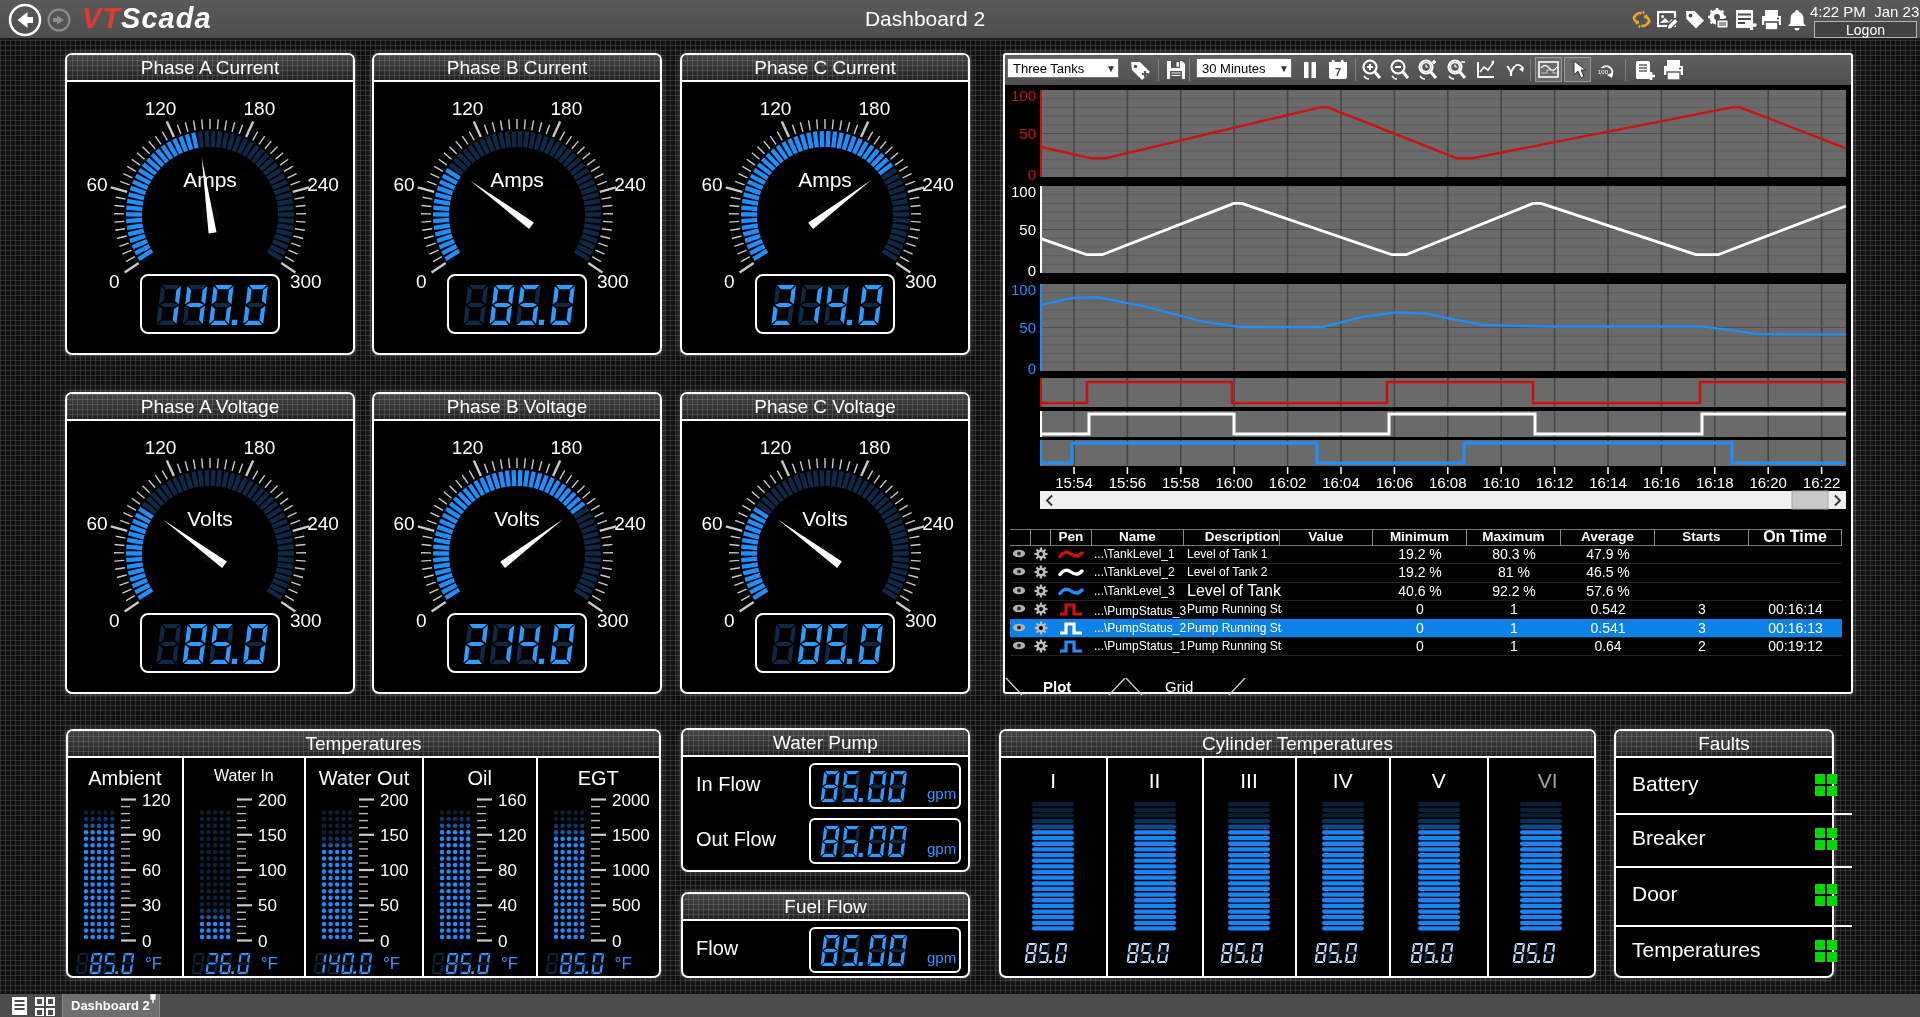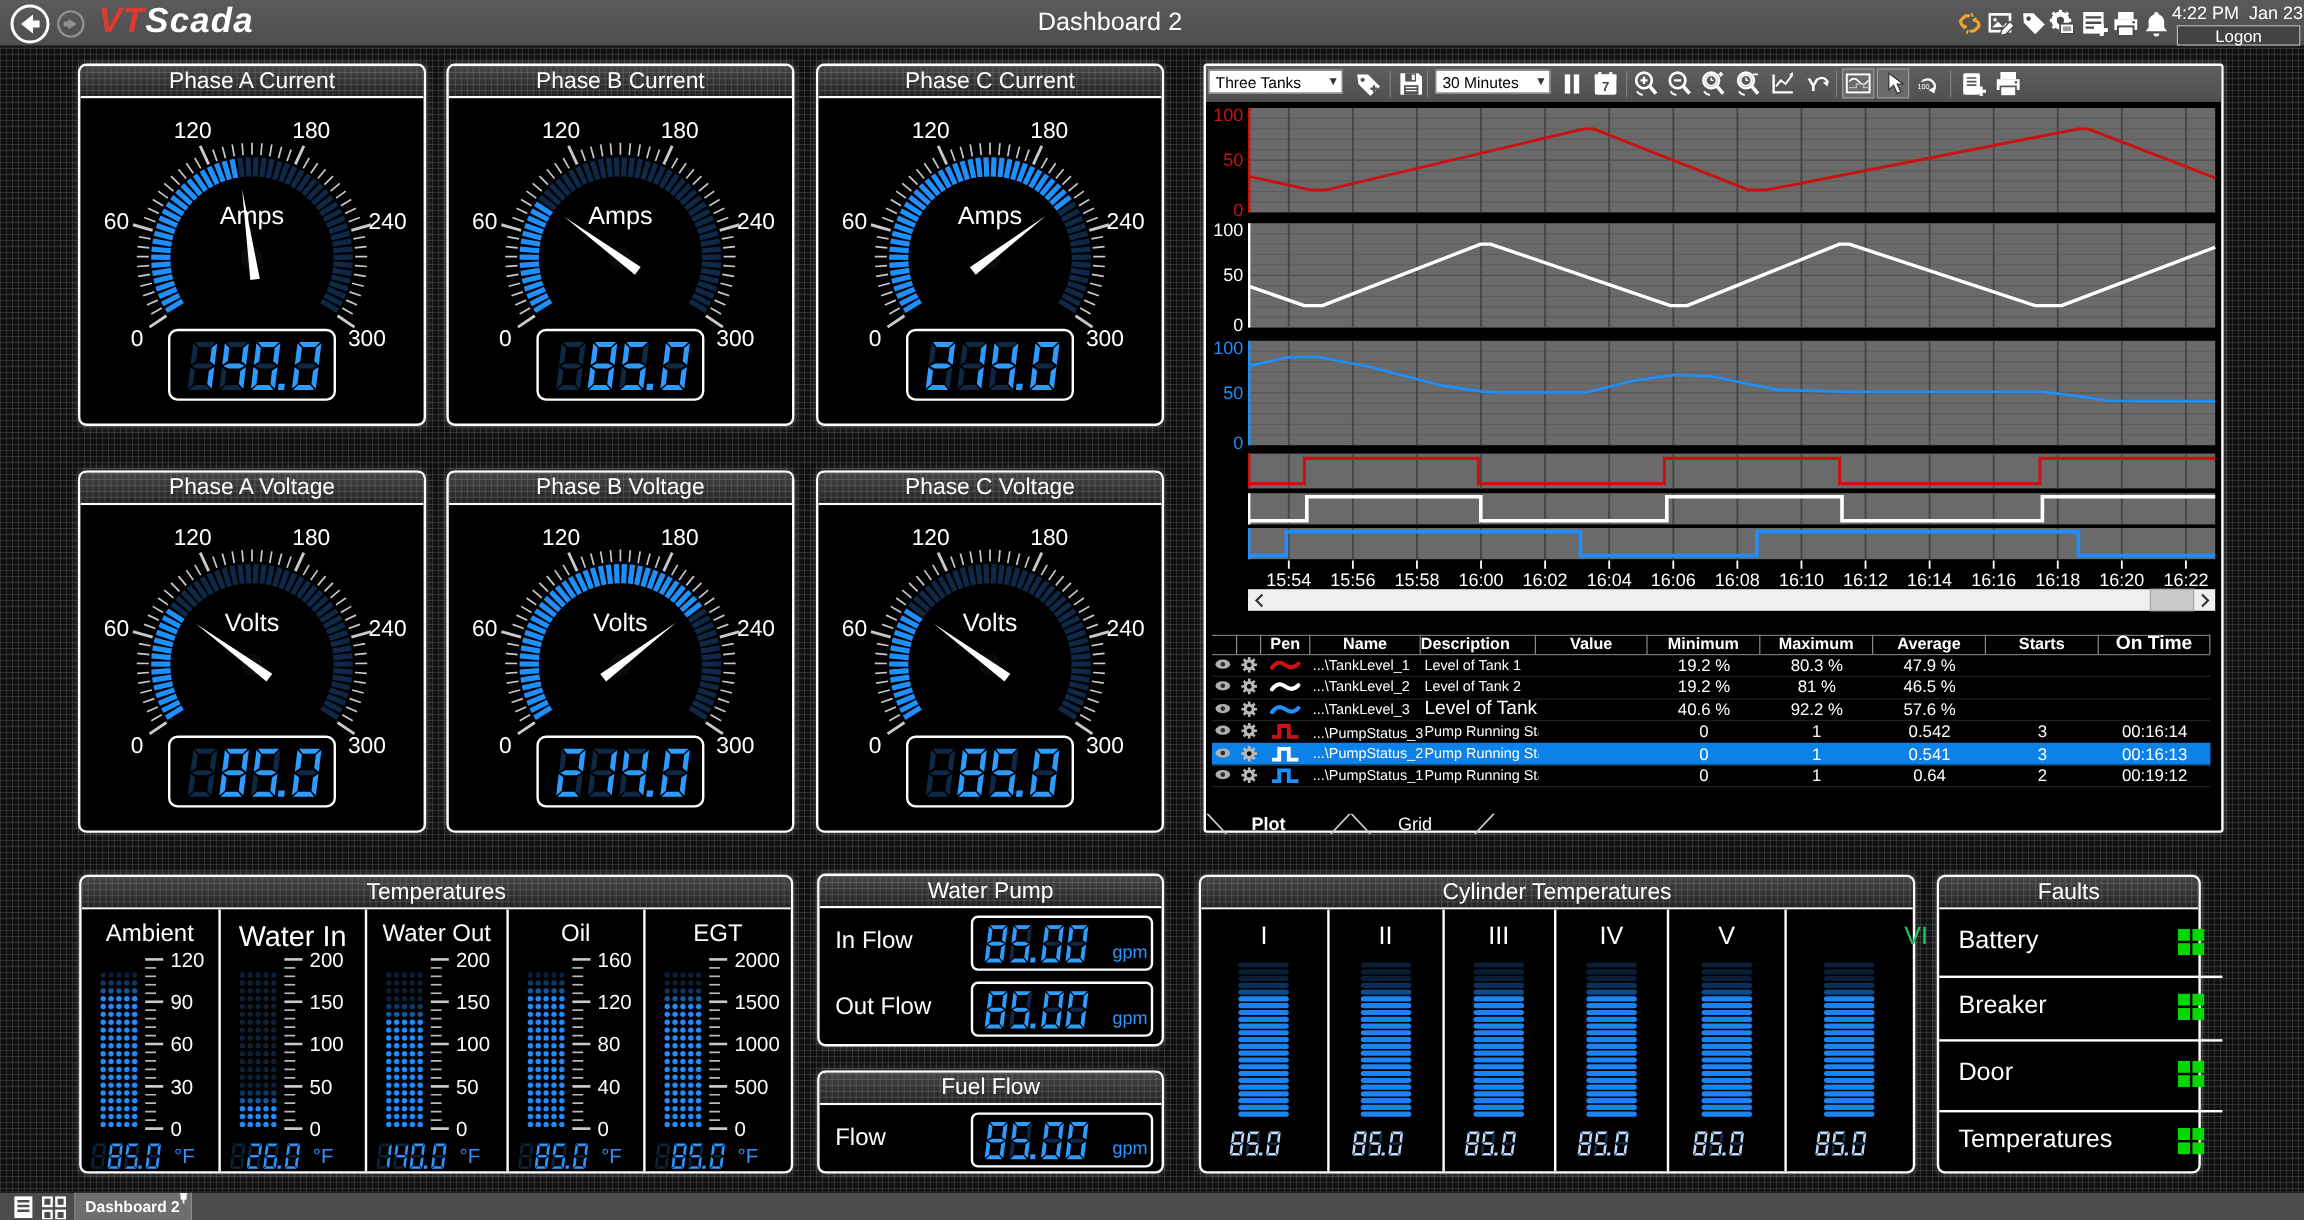--- a/index.html
+++ b/index.html
@@ -1369,21 +1369,21 @@
       <path d="M46 411.5 l-5 5 5 5" stroke="#333" stroke-width="1.8" fill="none"></path>
       <path d="M829 411.5 l5 5 -5 5" stroke="#333" stroke-width="1.8" fill="none"></path>
       <rect x="786" y="407" width="36" height="18" fill="#c9c9c9" stroke="#a5a5a5"></rect>
     </svg>
     <div class="abs" style="left:5px;top:474px;width:836px;height:128px;background:#000;color:#fff;font-size:14px">
       <div class="abs" style="left:0;top:0;width:832px;height:15px;border:1px solid #777;border-left:none;border-right:none">
         <div class="abs" style="left:0px;top:-1px;width:21px;height:16px;border-right:1px solid #888;box-sizing:border-box;text-align:center;font-weight:bold;font-size:13.5px;line-height:15px"></div>
         <div class="abs" style="left:21px;top:-1px;width:20px;height:16px;border-right:1px solid #888;box-sizing:border-box;text-align:center;font-weight:bold;font-size:13.5px;line-height:15px"></div>
         <div class="abs" style="left:41px;top:-1px;width:41px;height:16px;border-right:1px solid #888;box-sizing:border-box;text-align:center;font-weight:bold;font-size:13.5px;line-height:15px">Pen</div>
         <div class="abs" style="left:82px;top:-1px;width:92px;height:16px;border-right:1px solid #888;box-sizing:border-box;text-align:center;font-weight:bold;font-size:13.5px;line-height:15px">Name</div>
-        <div class="abs" style="left:174px;top:-1px;width:96px;height:16px;border-right:1px solid #888;box-sizing:border-box;text-align:left;font-weight:bold;font-size:13.5px;line-height:15px">Description</div>
+        <div class="abs" style="left:174px;top:-1px;width:96px;height:16px;border-right:1px solid #888;box-sizing:border-box;text-align:right;font-weight:bold;font-size:13.5px;line-height:15px">Description</div>
         <div class="abs" style="left:270px;top:-1px;width:93px;height:16px;border-right:1px solid #888;box-sizing:border-box;text-align:center;font-weight:bold;font-size:13.5px;line-height:15px">Value</div>
         <div class="abs" style="left:363px;top:-1px;width:94px;height:16px;border-right:1px solid #888;box-sizing:border-box;text-align:center;font-weight:bold;font-size:13.5px;line-height:15px">Minimum</div>
         <div class="abs" style="left:457px;top:-1px;width:94px;height:16px;border-right:1px solid #888;box-sizing:border-box;text-align:center;font-weight:bold;font-size:13.5px;line-height:15px">Maximum</div>
         <div class="abs" style="left:551px;top:-1px;width:94px;height:16px;border-right:1px solid #888;box-sizing:border-box;text-align:center;font-weight:bold;font-size:13.5px;line-height:15px">Average</div>
         <div class="abs" style="left:645px;top:-1px;width:94px;height:16px;border-right:1px solid #888;box-sizing:border-box;text-align:center;font-weight:bold;font-size:13.5px;line-height:15px">Starts</div>
         <div class="abs" style="left:739px;top:-1px;width:93px;height:16px;border-right:1px solid #888;box-sizing:border-box;text-align:center;font-weight:bold;font-size:16px;line-height:15px">On Time</div>
       </div>
       <div class="abs" style="left:0;top:16.0px;width:832px;height:18.4px;border-bottom:1px solid #222">
         <div class="abs" style="left:2px;top:3px">
           <svg width="14" height="11" viewBox="0 0 16 12">
@@ -1772,21 +1772,21 @@
           <polygon points="38,2 38,36.5 30,30.5 30,9.5" fill="#2e95ff" transform="translate(165,0)"></polygon>
           <polygon points="38,39.5 38,74 30,66.5 30,45.5" fill="#2e95ff" transform="translate(165,0)"></polygon>
           <polygon points="2,76 9.5,68 28.5,68 36,76" fill="#2e95ff" transform="translate(165,0)"></polygon>
           <polygon points="0,39.5 8,45.5 8,66.5 0,74" fill="#2e95ff" transform="translate(165,0)"></polygon>
           <polygon points="0,2 8,9.5 8,30.5 0,36.5" fill="#2e95ff" transform="translate(165,0)"></polygon>
           <polygon points="2,38 10,34 28,34 36,38 28,42 10,42" fill="#0d2338" transform="translate(165,0)"></polygon>
         </g>
       </svg>
     </div>
     <div class="abs" style="left:77px;top:223px;color:#2e95ff;font-size:17px">°F</div>
-    <div class="abs" style="left:115.7px;top:36px;width:120.3px;text-align:center;color:#fff;font-size:24px">Water In</div>
+    <div class="abs" style="left:115.7px;top:36px;width:120.3px;text-align:center;color:#fff;font-size:16px">Water In</div>
     <div class="abs" style="left:129.7px;top:64px">
       <svg width="100" height="150" viewBox="0 0 100 150" style="overflow:visible">
         <circle cx="4" cy="142.0" r="2.25" fill="#1f8cff"></circle>
         <circle cx="10.55" cy="142.0" r="2.25" fill="#1f8cff"></circle>
         <circle cx="17.1" cy="142.0" r="2.25" fill="#1f8cff"></circle>
         <circle cx="23.65" cy="142.0" r="2.25" fill="#1f8cff"></circle>
         <circle cx="30.2" cy="142.0" r="2.25" fill="#1f8cff"></circle>
         <circle cx="4" cy="135.4" r="2.25" fill="#1f8cff"></circle>
         <circle cx="10.55" cy="135.4" r="2.25" fill="#1f8cff"></circle>
         <circle cx="17.1" cy="135.4" r="2.25" fill="#1f8cff"></circle>
@@ -2851,21 +2851,21 @@
           <polygon points="2,0 36,0 28.5,8 9.5,8" fill="#bcdcff" transform="translate(115,0)"></polygon>
           <polygon points="38,2 38,36.5 30,30.5 30,9.5" fill="#bcdcff" transform="translate(115,0)"></polygon>
           <polygon points="38,39.5 38,74 30,66.5 30,45.5" fill="#bcdcff" transform="translate(115,0)"></polygon>
           <polygon points="2,76 9.5,68 28.5,68 36,76" fill="#bcdcff" transform="translate(115,0)"></polygon>
           <polygon points="0,39.5 8,45.5 8,66.5 0,74" fill="#bcdcff" transform="translate(115,0)"></polygon>
           <polygon points="0,2 8,9.5 8,30.5 0,36.5" fill="#bcdcff" transform="translate(115,0)"></polygon>
           <polygon points="2,38 10,34 28,34 36,38 28,42 10,42" fill="#12304f" transform="translate(115,0)"></polygon>
         </g>
       </svg>
     </div>
-    <div class="abs" style="left:487.7px;top:38px;width:118px;text-align:right;color:#22c55e;font-size:21px">VI</div>
+    <div class="abs" style="left:487.7px;top:38px;width:118px;text-align:center;color:#a3a3a3;font-size:21px">VI</div>
     <div class="abs" style="left:518.35px;top:70px">
       <svg width="44" height="132" viewBox="0 0 44 132">
         <rect x="1" y="125.3" width="42" height="4.3" rx="2.1" fill="#1a84f5"></rect>
         <rect x="1" y="119.7" width="42" height="4.3" rx="2.1" fill="#1a84f5"></rect>
         <rect x="1" y="114.0" width="42" height="4.3" rx="2.1" fill="#1a84f5"></rect>
         <rect x="1" y="108.4" width="42" height="4.3" rx="2.1" fill="#1a84f5"></rect>
         <rect x="1" y="102.8" width="42" height="4.3" rx="2.1" fill="#1a84f5"></rect>
         <rect x="1" y="97.1" width="42" height="4.3" rx="2.1" fill="#1a84f5"></rect>
         <rect x="1" y="91.4" width="42" height="4.3" rx="2.1" fill="#1a84f5"></rect>
         <rect x="1" y="85.8" width="42" height="4.3" rx="2.1" fill="#1a84f5"></rect>

